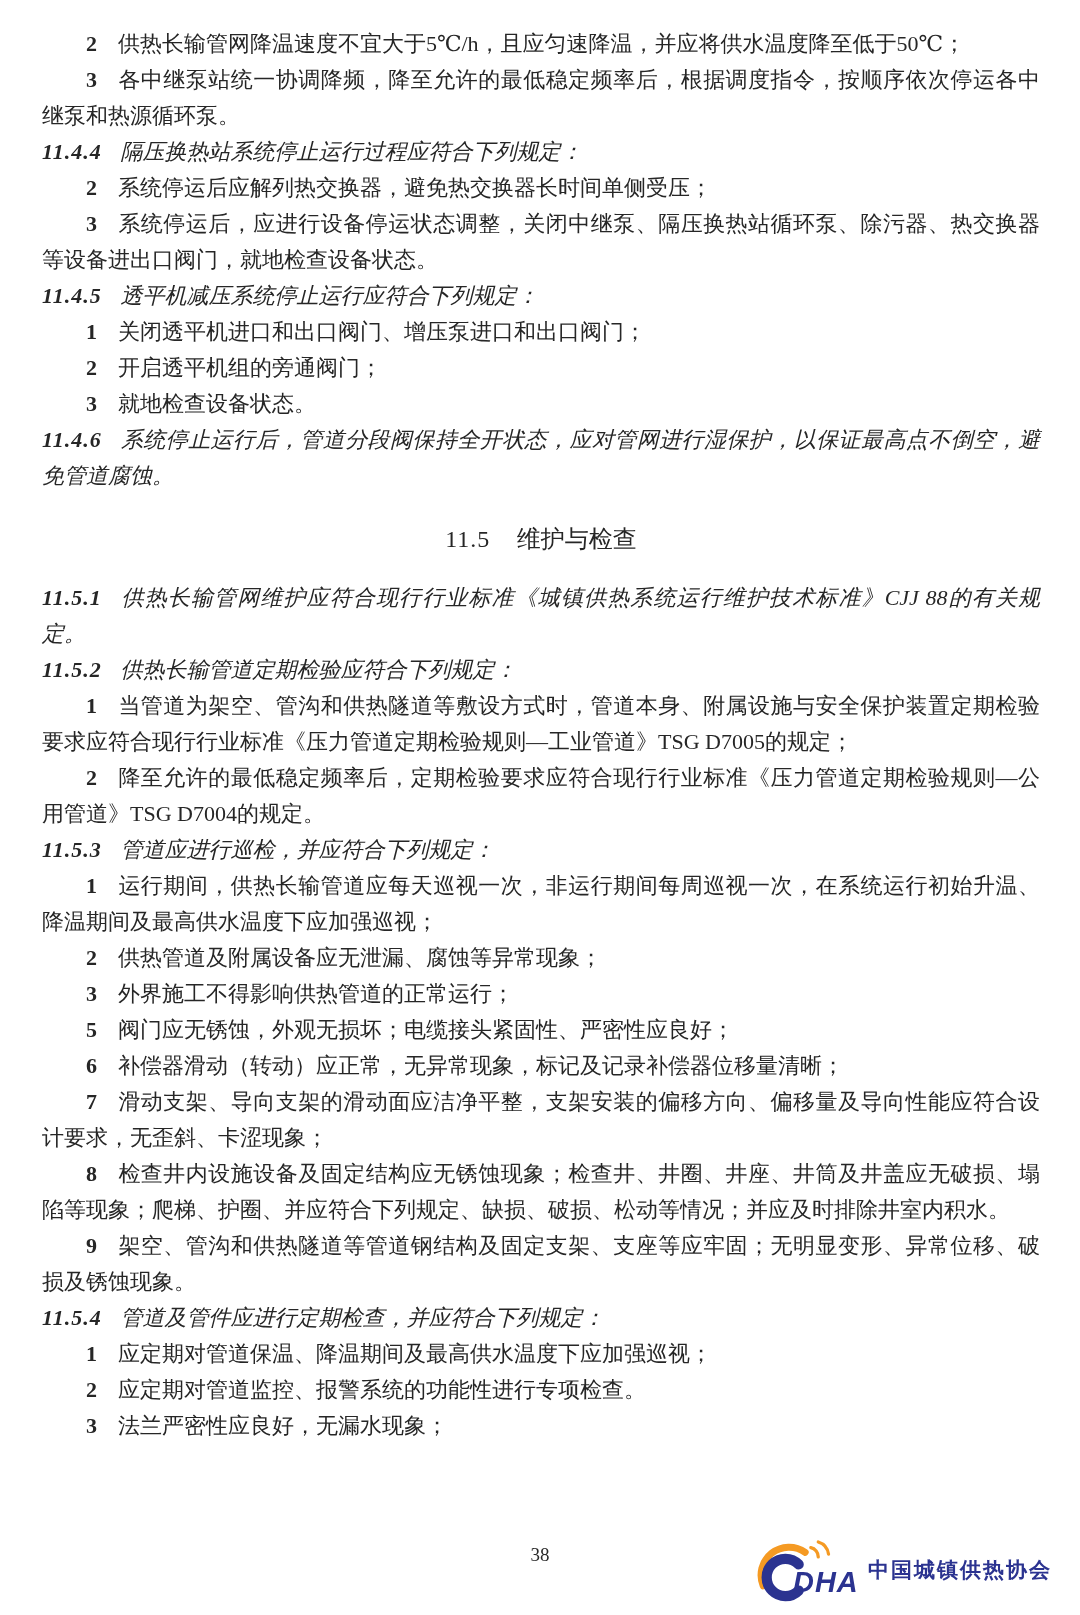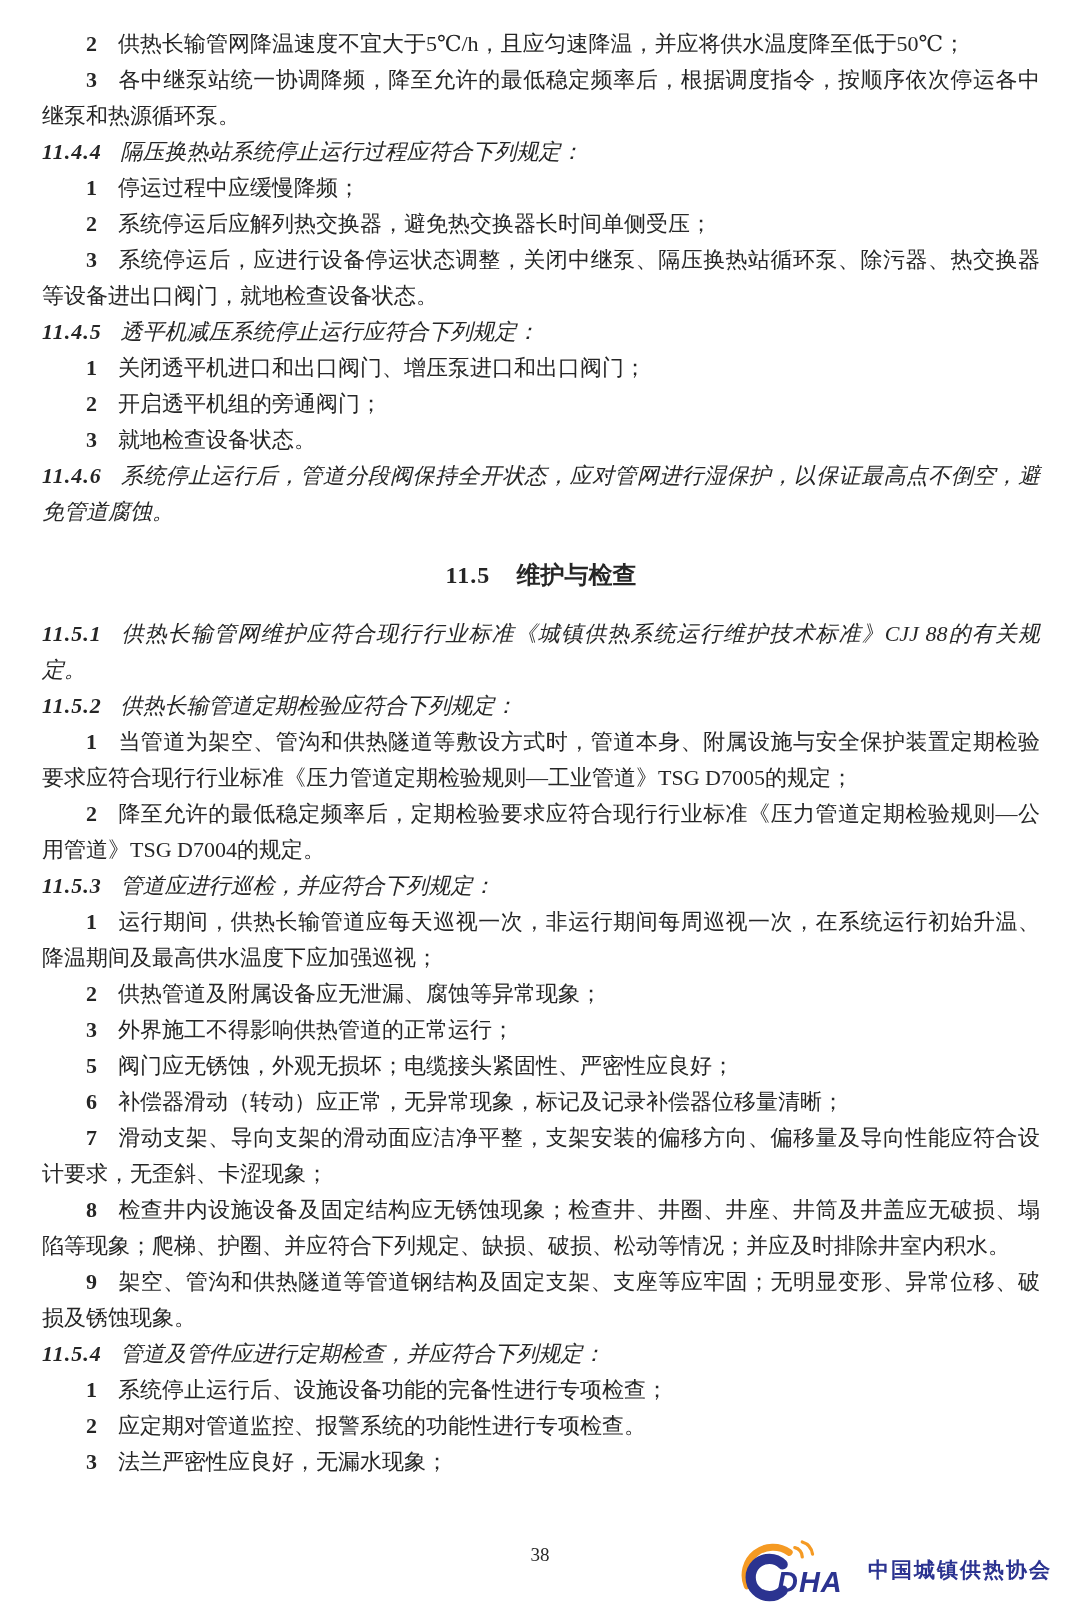--- a/index.html
+++ b/index.html
@@ -33,42 +33,42 @@
   p.clause{ text-indent:0;font-style:italic; }
   p.item .num,
   p.clause .num{
     font-weight:bold;
   }
   p.item .num{ margin-right:0.95em; }
   p.clause .num{ margin-right:0.85em; letter-spacing:1px; }
   p.heading{
     text-align:center;
     text-indent:0;
-    font-weight:bold;
+    font-weight:normal;
     font-size:24px;
     margin:27px 0 23px 0;
   }
   p.heading .num{ margin-right:1.1em; letter-spacing:1px; }
 
   
   .page-number{
     position:absolute;
     left:0; right:0;
     top:1544px;
     text-align:center;
     font-size:19px;
     color:#2a2a2a;
   }
   .footer-logo{
     position:absolute;
     right:28px;
     bottom:13px;
     display:flex;
     align-items:center;
-    gap:20px;
+    gap:4px;
   }
   .logo-mark{ display:block; }
   .arc-orange{ stroke:var(--brand-orange); fill:none; stroke-linecap:round; }
   .arc-blue{ stroke:var(--brand-blue); fill:none; stroke-linecap:round; }
   .dha-text{
     fill:var(--brand-blue);
     font-family:"Liberation Sans","DejaVu Sans",sans-serif;
     font-weight:bold;
     font-style:italic;
     font-size:31px;
@@ -85,21 +85,20 @@
 </style>
 </head>
 <body>
 
 <div class="page">
 
   <div class="content">
       <p class="item"><span class="num">2</span><span class="txt">供热长输管网降温速度不宜大于5℃/h，且应匀速降温，并应将供水温度降至低于50℃；</span></p>
       <p class="item"><span class="num">3</span><span class="txt">各中继泵站统一协调降频，降至允许的最低稳定频率后，根据调度指令，按顺序依次停运各中继泵和热源循环泵。</span></p>
       <p class="clause"><span class="num">11.4.4</span><span class="txt">隔压换热站系统停止运行过程应符合下列规定：</span></p>
-      <p class="item"><span class="num">1</span><span class="txt">停运过程中应缓慢降频；</span></p>
       <p class="item"><span class="num">2</span><span class="txt">系统停运后应解列热交换器，避免热交换器长时间单侧受压；</span></p>
       <p class="item"><span class="num">3</span><span class="txt">系统停运后，应进行设备停运状态调整，关闭中继泵、隔压换热站循环泵、除污器、热交换器等设备进出口阀门，就地检查设备状态。</span></p>
       <p class="clause"><span class="num">11.4.5</span><span class="txt">透平机减压系统停止运行应符合下列规定：</span></p>
       <p class="item"><span class="num">1</span><span class="txt">关闭透平机进口和出口阀门、增压泵进口和出口阀门；</span></p>
       <p class="item"><span class="num">2</span><span class="txt">开启透平机组的旁通阀门；</span></p>
       <p class="item"><span class="num">3</span><span class="txt">就地检查设备状态。</span></p>
       <p class="clause"><span class="num">11.4.6</span><span class="txt">系统停止运行后，管道分段阀保持全开状态，应对管网进行湿保护，以保证最高点不倒空，避免管道腐蚀。</span></p>
       <p class="heading"><span class="num">11.5</span><span class="txt">维护与检查</span></p>
       <p class="clause"><span class="num">11.5.1</span><span class="txt">供热长输管网维护应符合现行行业标准《城镇供热系统运行维护技术标准》CJJ 88的有关规定。</span></p>
       <p class="clause"><span class="num">11.5.2</span><span class="txt">供热长输管道定期检验应符合下列规定：</span></p>
@@ -108,21 +107,21 @@
       <p class="clause"><span class="num">11.5.3</span><span class="txt">管道应进行巡检，并应符合下列规定：</span></p>
       <p class="item"><span class="num">1</span><span class="txt">运行期间，供热长输管道应每天巡视一次，非运行期间每周巡视一次，在系统运行初始升温、降温期间及最高供水温度下应加强巡视；</span></p>
       <p class="item"><span class="num">2</span><span class="txt">供热管道及附属设备应无泄漏、腐蚀等异常现象；</span></p>
       <p class="item"><span class="num">3</span><span class="txt">外界施工不得影响供热管道的正常运行；</span></p>
       <p class="item"><span class="num">5</span><span class="txt">阀门应无锈蚀，外观无损坏；电缆接头紧固性、严密性应良好；</span></p>
       <p class="item"><span class="num">6</span><span class="txt">补偿器滑动（转动）应正常，无异常现象，标记及记录补偿器位移量清晰；</span></p>
       <p class="item"><span class="num">7</span><span class="txt">滑动支架、导向支架的滑动面应洁净平整，支架安装的偏移方向、偏移量及导向性能应符合设计要求，无歪斜、卡涩现象；</span></p>
       <p class="item"><span class="num">8</span><span class="txt">检查井内设施设备及固定结构应无锈蚀现象；检查井、井圈、井座、井筒及井盖应无破损、塌陷等现象；爬梯、护圈、并应符合下列规定、缺损、破损、松动等情况；并应及时排除井室内积水。</span></p>
       <p class="item"><span class="num">9</span><span class="txt">架空、管沟和供热隧道等管道钢结构及固定支架、支座等应牢固；无明显变形、异常位移、破损及锈蚀现象。</span></p>
       <p class="clause"><span class="num">11.5.4</span><span class="txt">管道及管件应进行定期检查，并应符合下列规定：</span></p>
-      <p class="item"><span class="num">1</span><span class="txt">系统停止运行后、设施设备功能的完备性进行专项检查；</span></p>
+      <p class="item"><span class="num">1</span><span class="txt">应定期对管道保温、降温期间及最高供水温度下应加强巡视；</span></p>
       <p class="item"><span class="num">2</span><span class="txt">应定期对管道监控、报警系统的功能性进行专项检查。</span></p>
       <p class="item"><span class="num">3</span><span class="txt">法兰严密性应良好，无漏水现象；</span></p>
     </div>
 
   <div class="page-number">38</div>
 
   <div class="footer-logo">
     <svg class="logo-mark" width="112" height="64" viewBox="0 0 120 68" aria-hidden="true">
       <path class="arc-orange" d="M 12 51 A 30 30 0 0 1 57 15" stroke-width="7.5"></path>
       <path class="arc-orange" d="M 63 10 A 10 10 0 0 1 71 20" stroke-width="3.5"></path>

